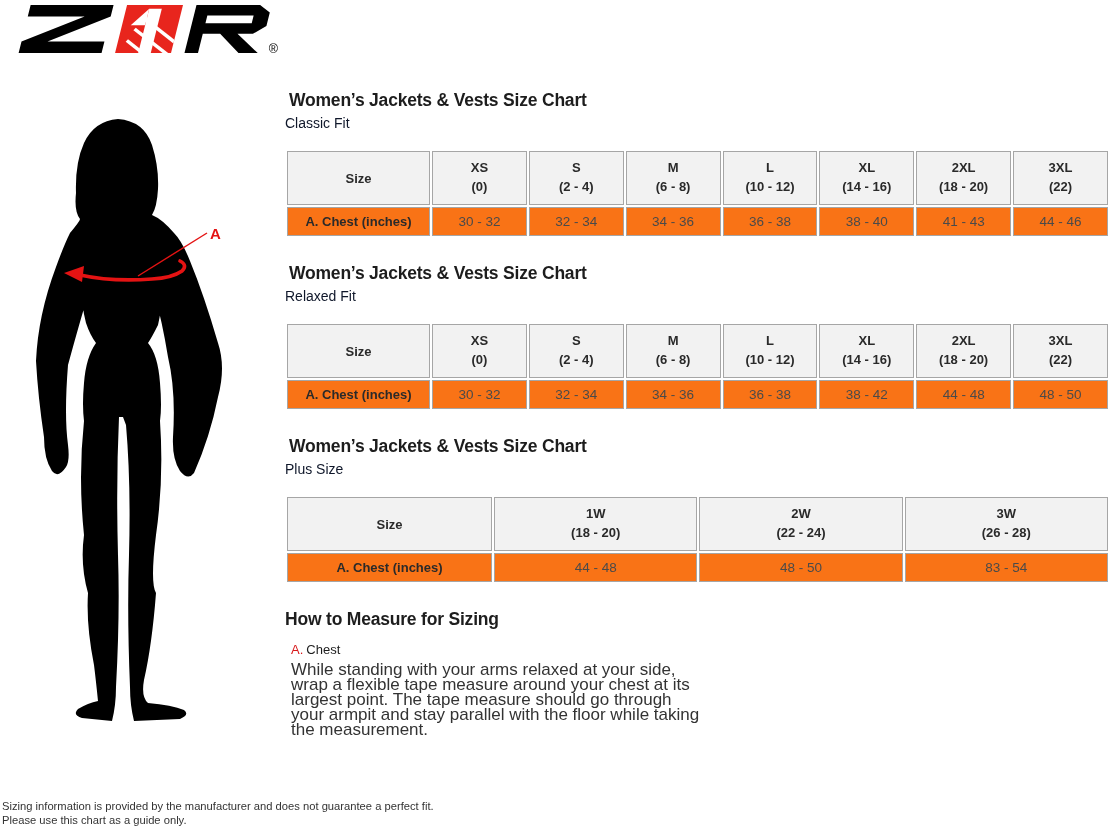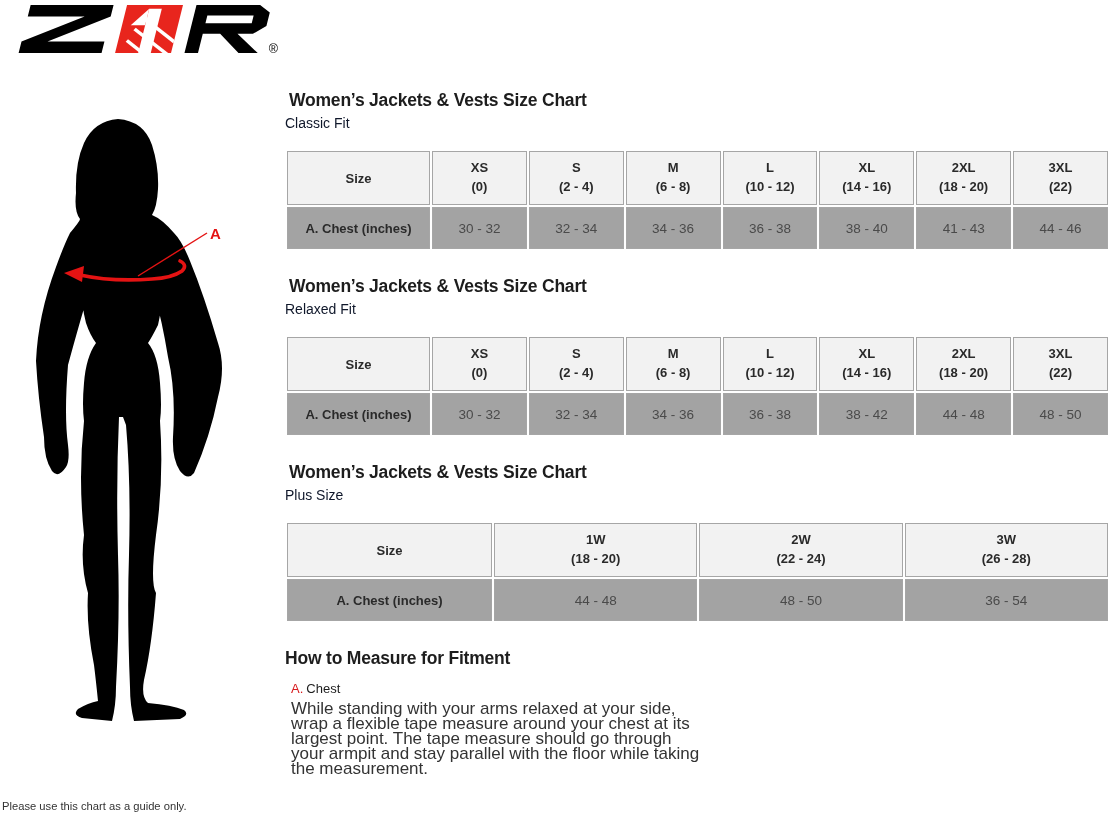--- a/index.html
+++ b/index.html
@@ -19,21 +19,21 @@
   }
   .section-subtitle{font-size:14px;line-height:18px;color:#0f172a;margin:2px 0 17px 0;}
   table.size-table{
     width:100%;border-collapse:separate;border-spacing:2px;table-layout:fixed;
   }
   table.size-table th,table.size-table td{
     border:1px solid #a6a6a6;text-align:center;vertical-align:middle;
     padding:2px 4px;box-sizing:border-box;
   }
   table.size-table tr.head th{height:54px;background:#f2f2f2;}
-  table.size-table tr.data td{height:42px;background:#a3a3a3;}
+  table.size-table tr.data td{height:29px;background:#f97316;}
   .col-label-narrow{width:143px;}
   .col-label-wide{width:205px;}
   .size-label,.row-label{font-size:13px;font-weight:bold;color:#2a2a2a;}
   .sz,.rg{display:block;font-size:13px;font-weight:bold;color:#2a2a2a;line-height:1.45;}
   td.value-cell{font-size:13.5px;color:#4a4a4a;font-weight:normal;}
   .measure-block{margin-top:12px;}
   .measure-title{
     font-size:17.5px;line-height:20px;font-weight:bold;color:#1d1d1d;
     margin:0 0 13px 0;letter-spacing:-0.2px;
   }
@@ -296,33 +296,34 @@
             </th>
         <th>
               <span class="sz">3W</span>
               <span class="rg">(26 - 28)</span>
             </th>
       </tr>
       <tr class="data">
         <td class="row-label">A. Chest (inches)</td>
         <td class="value-cell">44 - 48</td>
         <td class="value-cell">48 - 50</td>
-        <td class="value-cell">36 - 54</td>
+        <td class="value-cell">83 - 54</td>
       </tr>
     </tbody>
       </table>
   </div>
 
   <div class="measure-block">
-    <h2 class="measure-title">How to Measure for Fitment</h2>
+    <h2 class="measure-title">How to Measure for Sizing</h2>
     <div class="measure-item">
       <div class="measure-item-head">
         <span class="measure-key">A.</span><span>Chest</span>
       </div>
       <div class="measure-text">While standing with your arms relaxed at your side, wrap a flexible tape measure around your chest at its largest point. The tape measure should go through your armpit and stay parallel with the floor while taking the measurement.</div>
     </div>
   </div>
 
 </div>
 
 <div class="footer">
+  <div>Sizing information is provided by the manufacturer and does not guarantee a perfect fit.</div>
   <div>Please use this chart as a guide only.</div>
 </div>
 
 </body></html>

